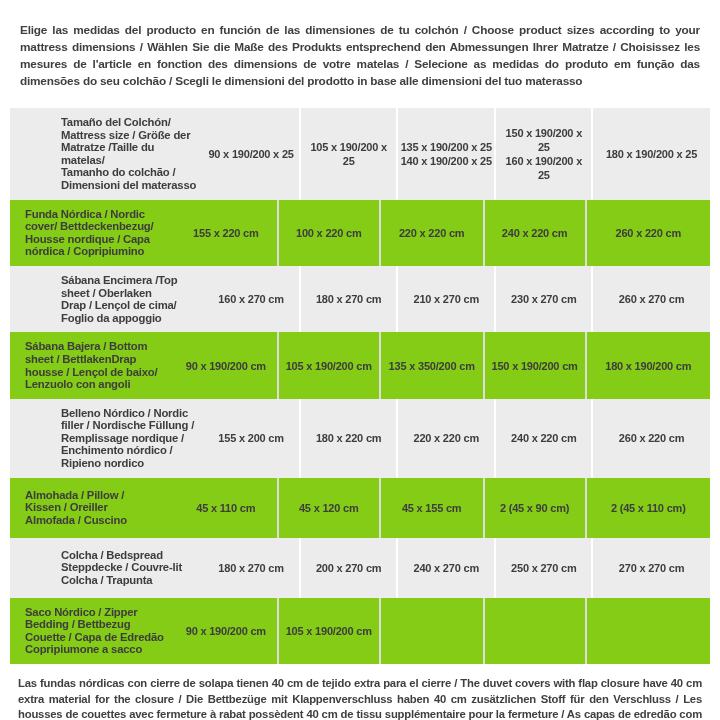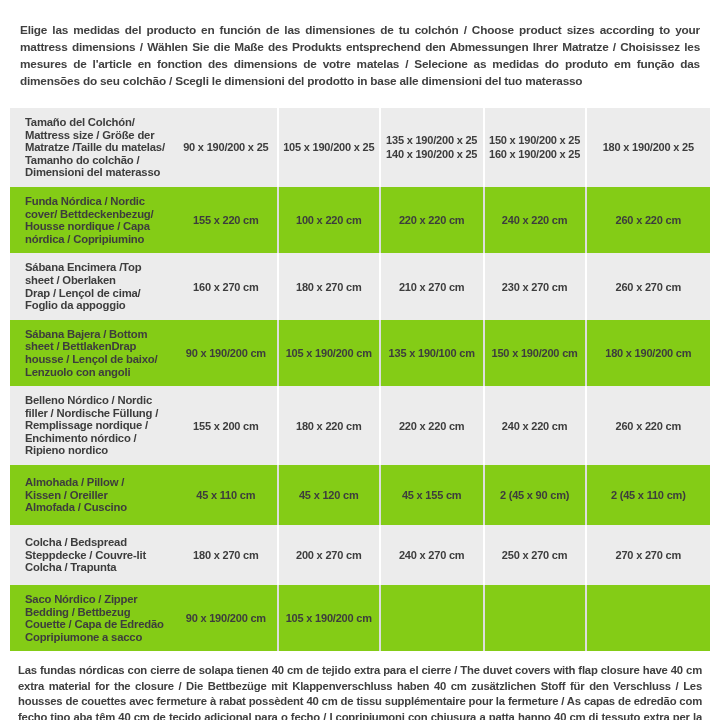--- a/index.html
+++ b/index.html
@@ -20,21 +20,21 @@
     color:#3f3f3f;
   }
   .size-table{
     margin:4px 10px 0 10px;
   }
   .row{
     display:flex;
     align-items:stretch;
     min-height:60px;
   }
-  .row.gray{ background:#ececec; }
+  .row.gray{ background:#ececec;padding-left:36px; }
   .row.white{ background:#84cc16; }
   .cell{
     box-sizing:border-box;
     display:flex;
     align-items:center;
     font-weight:bold;
     letter-spacing:-0.2px;
   }
   .label-cell{
     width:168px;
@@ -115,21 +115,21 @@
     <div class="cell value-cell c5">260 x 270 cm</div>
   </div>
 
   <div class="row white">
     <div class="cell label-cell">Sábana Bajera / Bottom
 sheet / BettlakenDrap
 housse / Lençol de baixo/
 Lenzuolo con angoli</div>
     <div class="cell value-cell c1">90 x 190/200 cm</div>
     <div class="cell value-cell c2">105 x 190/200 cm</div>
-    <div class="cell value-cell c3">135 x 190/100 cm</div>
+    <div class="cell value-cell c3">135 x 350/200 cm</div>
     <div class="cell value-cell c4">150 x 190/200 cm</div>
     <div class="cell value-cell c5">180 x 190/200 cm</div>
   </div>
 
   <div class="row gray">
     <div class="cell label-cell">Belleno Nórdico / Nordic
 filler / Nordische Füllung /
 Remplissage nordique /
 Enchimento nórdico /
 Ripieno nordico</div>

